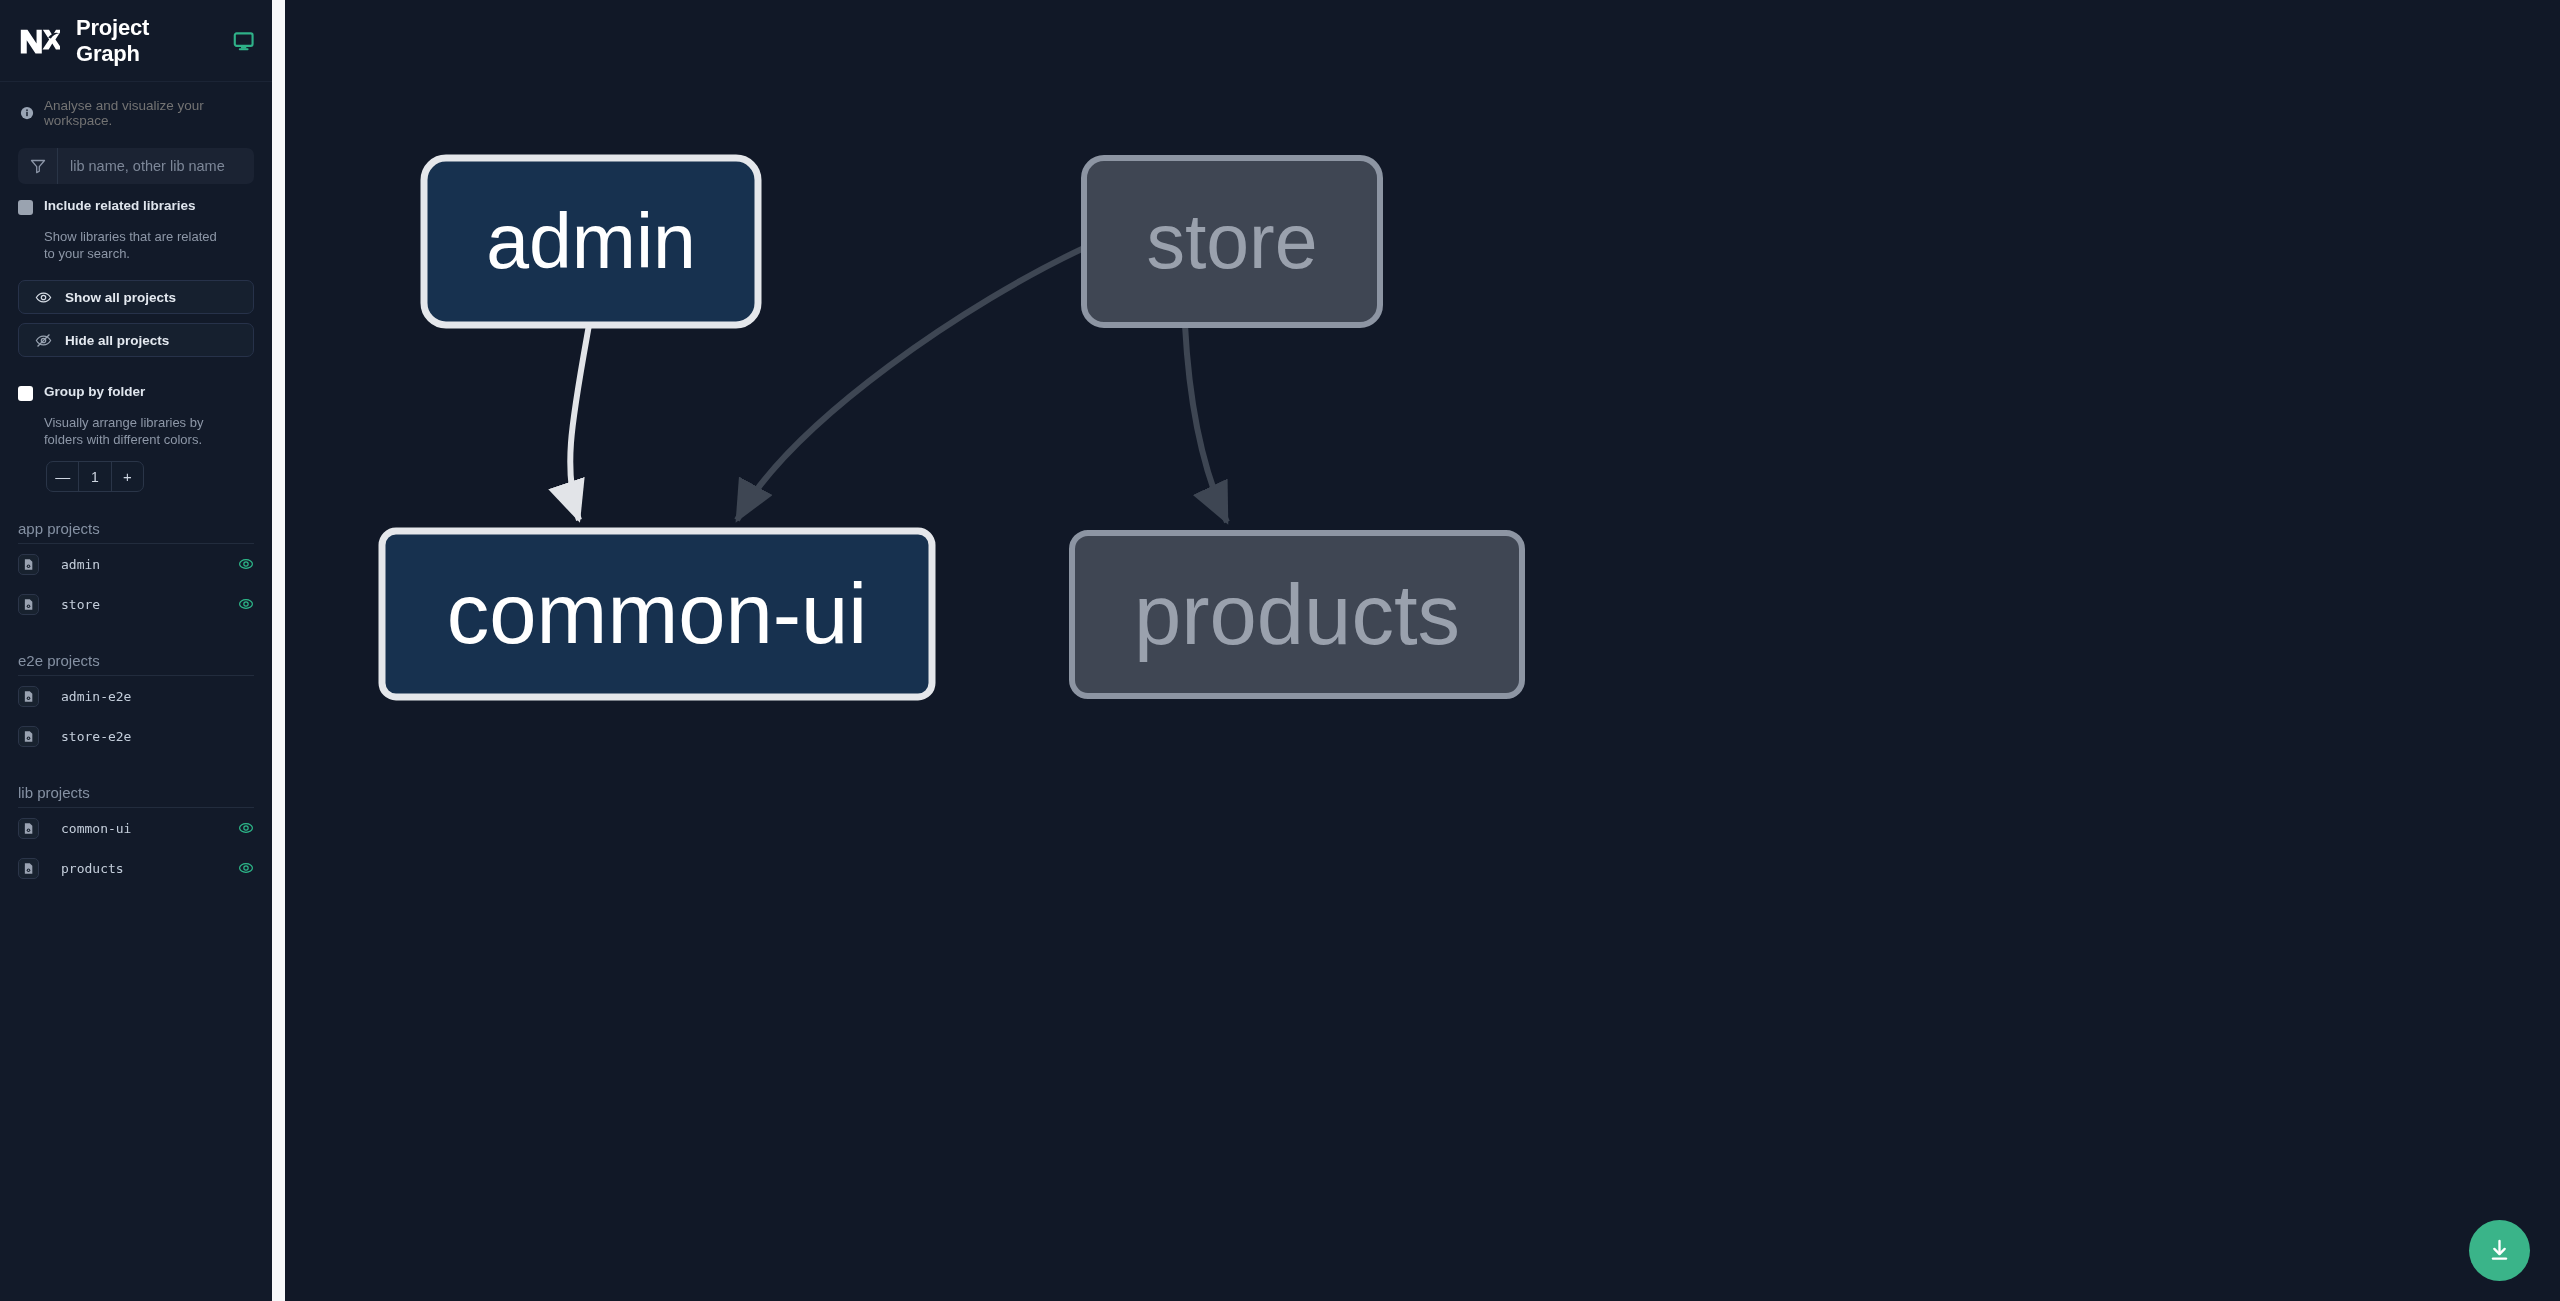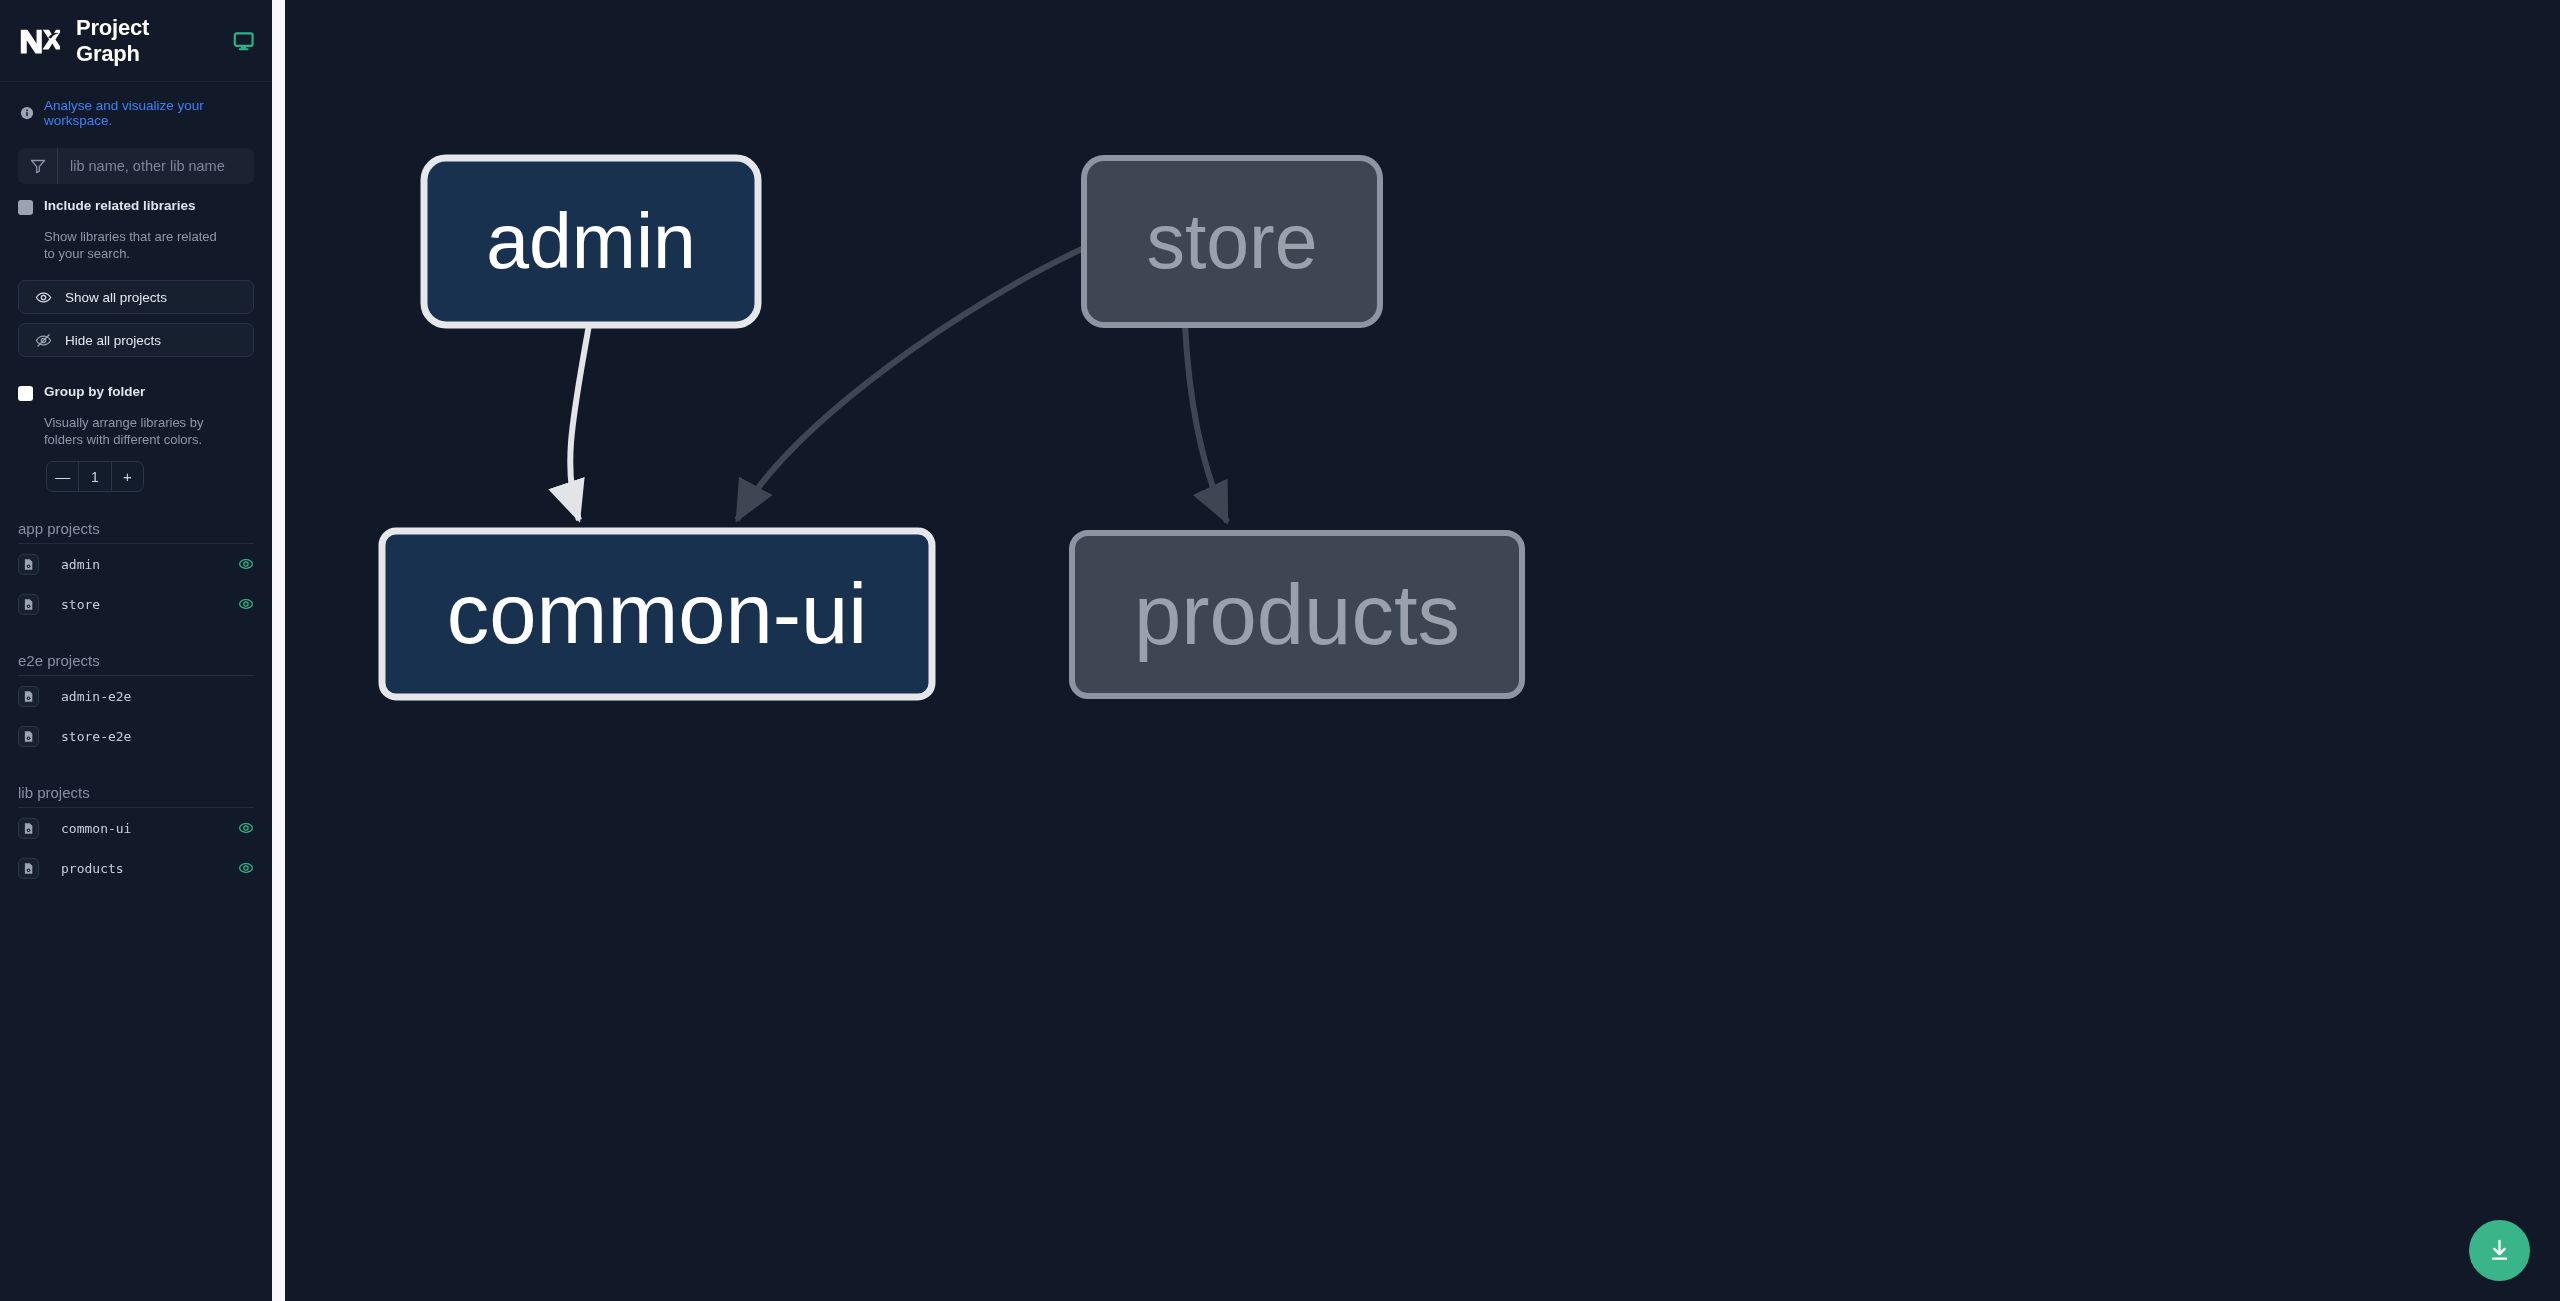--- a/index.html
+++ b/index.html
@@ -38,21 +38,21 @@
     color: #ffffff;
     font-size: 22px;
     font-weight: 700;
     letter-spacing: -0.2px;
   }
   .monitor-icon { margin-left: 18px; width: 22px; height: 22px; display:block; }
 
   .sb-tagline {
     display: flex; align-items: center;
     padding: 16px 20px 14px 20px;
-    color: #3b82f6; font-size: 13.5px;
+    color: #737373; font-size: 13.5px;
   }
   .info-icon { width: 14px; height: 14px; flex: 0 0 14px; margin-right: 10px; }
 
   .sb-search {
     margin: 6px 18px 0 18px;
     height: 36px;
     background: #1b2troll;
     background: #1b2333;
     border-radius: 7px;
     display: flex; align-items: center;
@@ -89,21 +89,21 @@
   .opt-desc { color: #8d97a7; font-size: 13px; line-height: 1.28; margin-top: 14px; max-width: 180px; }
 
   .sb-btn {
     margin: 0 18px 9px 18px;
     height: 34px;
     background: #16202f;
     border: 1px solid #27324a;
     border-radius: 7px;
     display: flex; align-items: center;
     padding-left: 16px;
-    color: #e4e9f0; font-size: 13.5px; font-weight: 400;
+    color: #e4e9f0; font-size: 13.5px; font-weight: 700;
     cursor: pointer;
   }
   .sb-btn .bicon { width: 17px; height: 17px; margin-right: 13px; flex: 0 0 17px; }
   .sb-btn-group { margin-top: 18px; }
 
   .stepper {
     margin: 13px 18px 0 46px;
     height: 31px; width: 98px;
     display: flex;
     border: 1px solid #2a3548;

